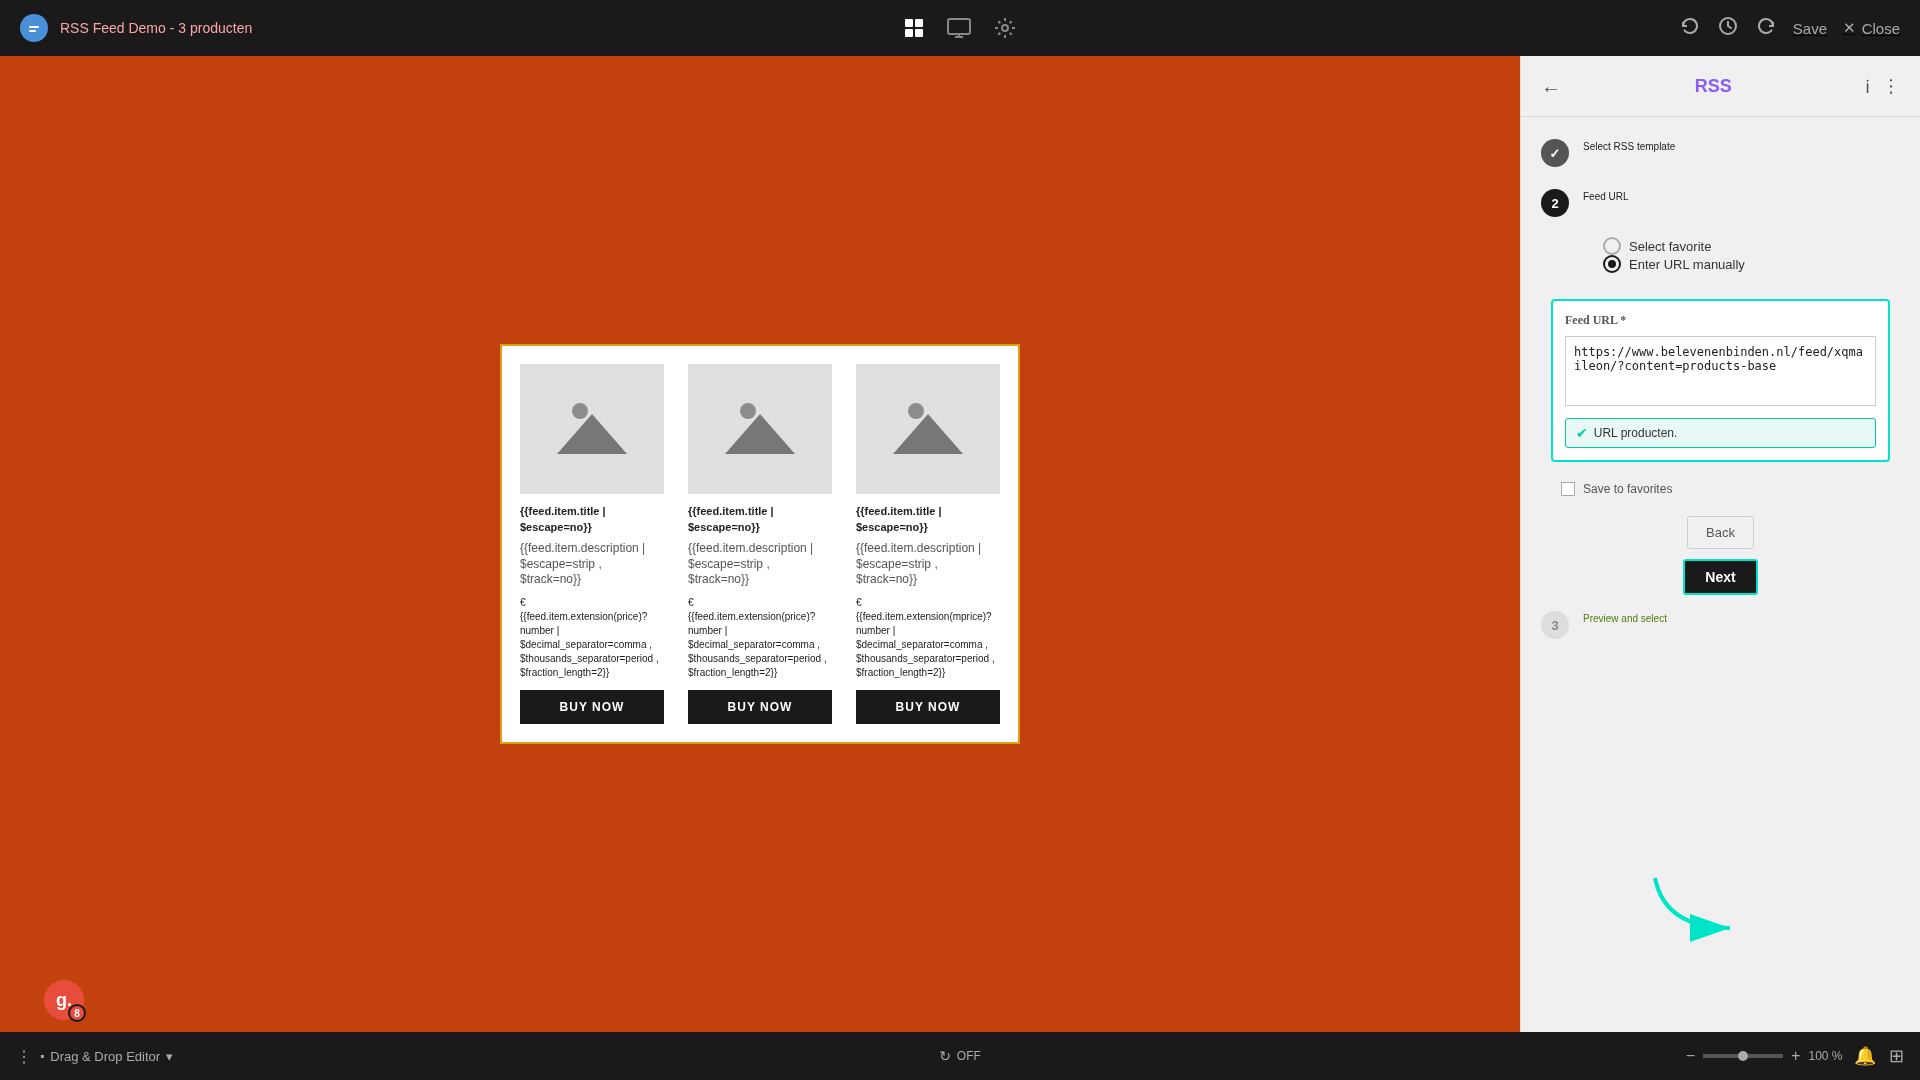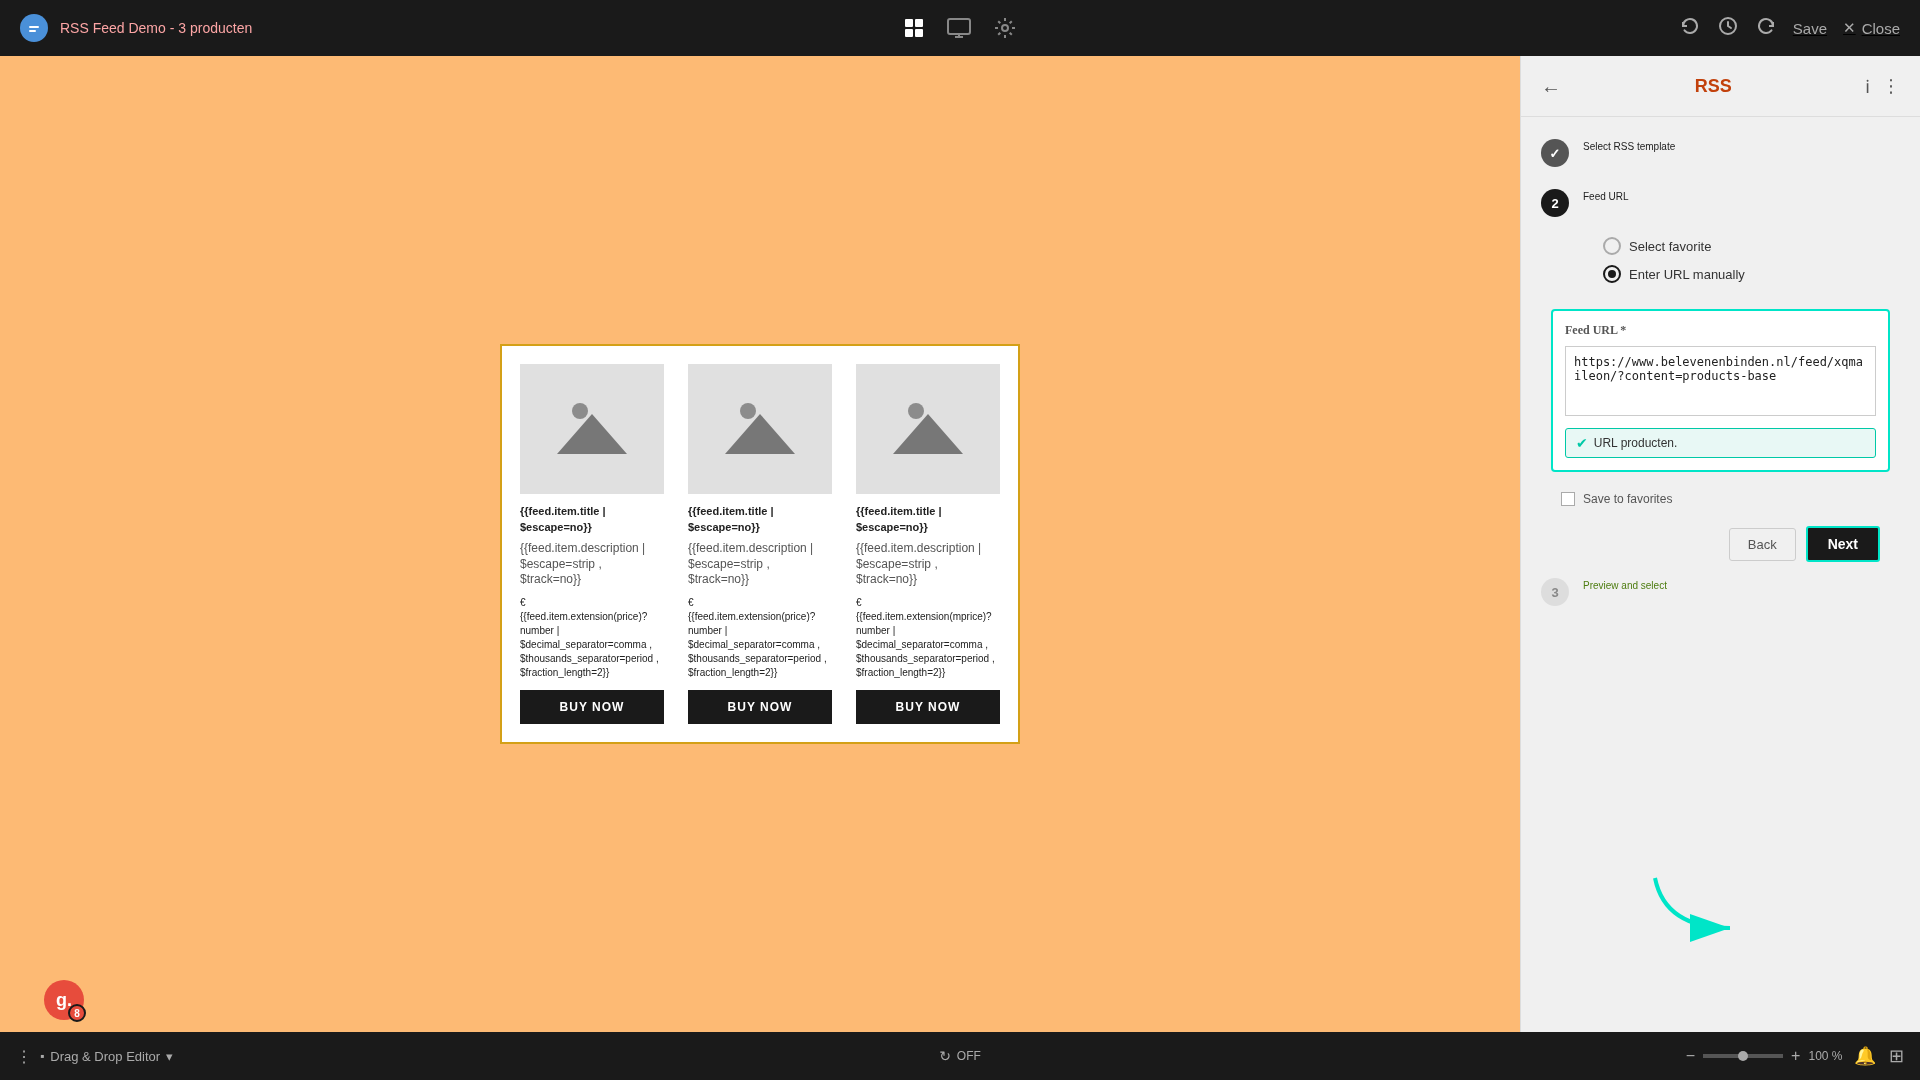--- a/index.html
+++ b/index.html
@@ -87,21 +87,21 @@
     
     .main-layout {
       display: flex;
       width: 100%;
       height: calc(1080px - 56px - 48px);
     }
 
     
     .canvas-area {
       flex: 1;
-      background: #fdba74;
+      background: #c2410c;
       display: flex;
       align-items: center;
       justify-content: center;
       position: relative;
     }
 
     
     .preview-container {
       border: 2px solid #d4a017;
       background: white;
@@ -180,21 +180,21 @@
       background: #f0f0f0;
     }
     .panel-back-icon {
       font-size: 20px;
       cursor: pointer;
       color: #555;
     }
     .panel-title {
       font-size: 18px;
       font-weight: bold;
-      color: #c2410c;
+      color: #8b5cf6;
     }
     .panel-header-actions {
       display: flex;
       gap: 12px;
       align-items: center;
     }
     .panel-header-icon {
       font-size: 18px;
       color: #555;
       cursor: pointer;
@@ -245,21 +245,20 @@
       color: #4d7c0f;
     }
 
     
     .feed-url-section {
       padding: 0 20px 10px 62px;
     }
     .radio-group {
       display: flex;
       flex-direction: column;
-      gap: 10px;
       margin-bottom: 16px;
     }
     .radio-item {
       display: flex;
       align-items: center;
       gap: 8px;
       cursor: pointer;
     }
     .radio-circle {
       width: 18px;
@@ -350,20 +349,21 @@
     }
 
     
     .action-buttons-row {
       display: flex;
       align-items: center;
       gap: 10px;
       padding: 4px 10px;
       margin: 0 10px 10px 10px;
       justify-content: flex-end;
+      flex-direction: column;
     }
     .back-btn {
       background: transparent;
       border: 1px solid #ccc;
       padding: 8px 18px;
       font-size: 13px;
       color: #555;
       cursor: pointer;
       border-radius: 3px;
     }

